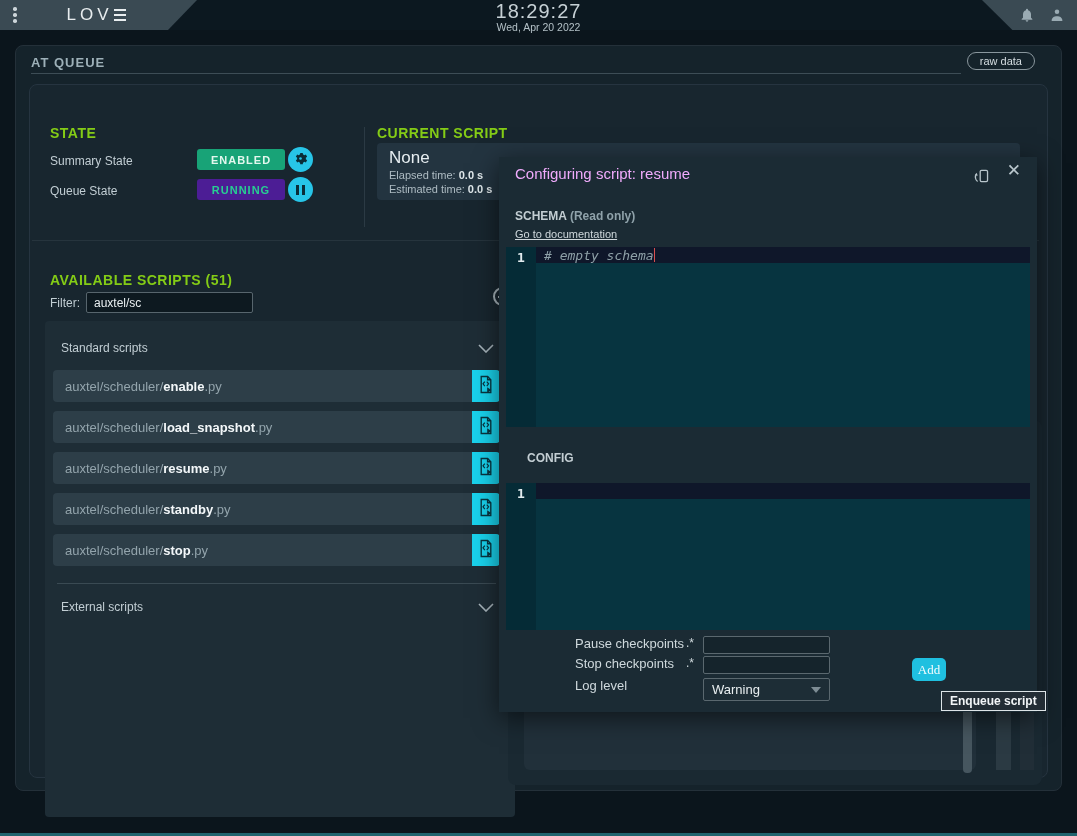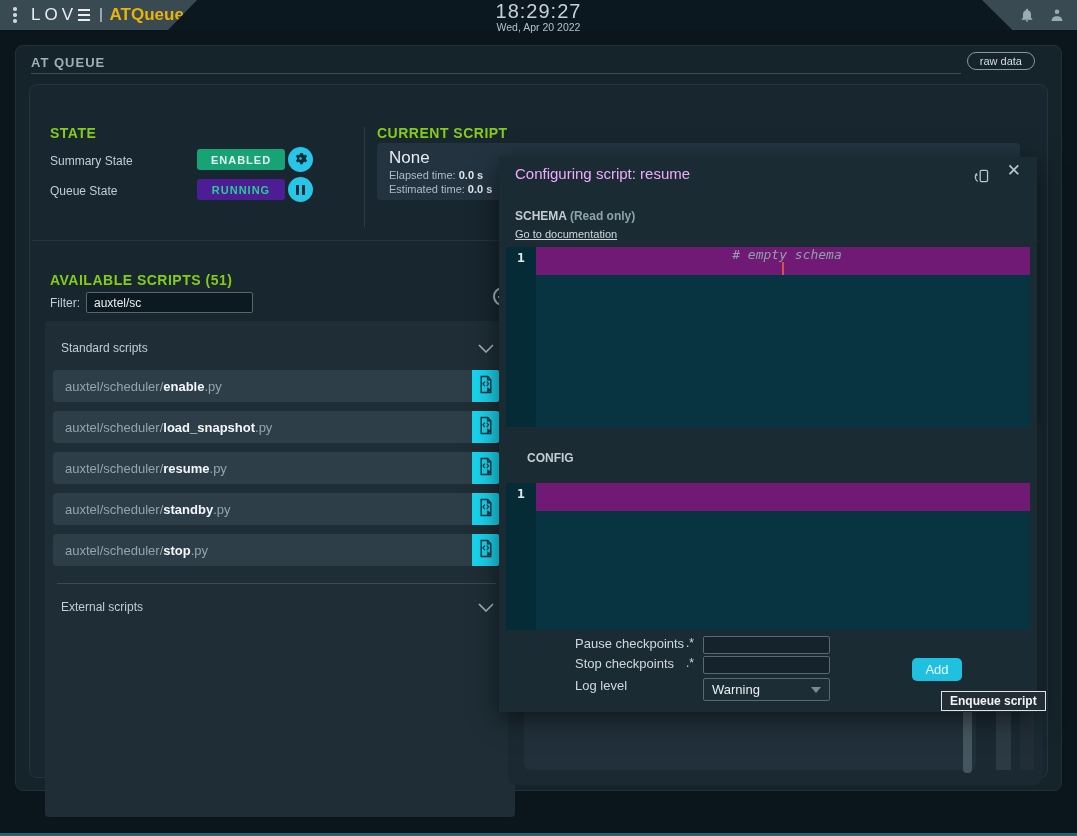--- a/index.html
+++ b/index.html
@@ -9,21 +9,21 @@
     font-family:"Liberation Sans", sans-serif;
     color:#cfd9dd;
     position:relative;
   }
 
   
   .topbar { position:absolute; top:0; left:0; width:100%; height:30px; background:#0c1820; }
   .topbar-left {
     position:absolute; left:0; top:0; width:200px; height:30px;
     background:#3a4a53; clip-path:polygon(0 0, 98.5% 0, 84% 100%, 0 100%);
-    display:flex; align-items:center;
+    display:flex; align-items:center;gap:36px;
   }
   .kebab { width:4px; margin-left:13px; display:flex; flex-direction:column; gap:2.5px; }
   .kebab i { width:3.5px; height:3.5px; border-radius:50%; background:#cdd6da; display:block; }
   .logo { margin-left:14px; display:flex; align-items:center; }
   .logo-text { font-size:17px; font-weight:400; letter-spacing:4px; color:#e8edef; }
   .logo-e { display:flex; flex-direction:column; gap:2.5px; margin-left:1px; }
   .logo-e i { width:12px; height:2.5px; background:#e8edef; display:block; }
   .logo-sep { width:1.5px; height:14px; background:#97a5ac; margin:0 8px 0 10px; }
   .page-name { font-size:17px; font-weight:bold; color:#eab308; }
   .topbar-right {
@@ -154,22 +154,22 @@
 
   .editor { position:absolute; left:7px; right:7px; background:#073440; display:flex; }
   .editor-schema { top:90px; height:180px; }
   .editor-config { top:326px; height:147px; }
   .gutter { width:30px; background:#052b36; flex:none; }
   .gutter .ln {
     height:21px; display:flex; align-items:center; justify-content:center;
     font-family:"DejaVu Sans Mono", monospace; font-size:13px; color:#e2ebee; font-weight:bold;
   }
   .code-area { flex:1; position:relative; }
-  .active-line { position:absolute; left:0; right:0; top:0; height:28px; background:#701a75;
-                 display:flex; align-items:center;flex-direction:column; }
+  .active-line { position:absolute; left:0; right:0; top:0; height:16px; background:#0f172a;
+                 display:flex; align-items:center; }
   .comment-text { font-family:"DejaVu Sans Mono", monospace; font-style:italic;
                   font-size:13px; color:#8ea0a7; padding-left:8px; }
   .caret { display:inline-block; width:1.5px; height:14px; background:#d84f4f; vertical-align:middle; }
 
   .config-label { position:absolute; left:16px; top:294px; font-size:12px; font-weight:bold; color:#c3ced3;margin-left:12px; }
 
   .form-row { position:absolute; left:0; width:100%; height:20px; }
   .form-row .flabel { position:absolute; left:76px; font-size:13px; color:#cfd9dd; }
   .form-row .fhint  { position:absolute; left:187px; font-size:12px; color:#cfd9dd; }
   .form-input {
@@ -182,23 +182,23 @@
   .row-log { top:521px; height:23px; }
   .log-select {
     position:absolute; left:204px; top:0; width:127px; height:23px;
     background:#1d2d36; border:1px solid #5a686f; border-radius:2px;
     display:flex; align-items:center; cursor:pointer;
   }
   .log-select .sel-val { font-size:13px; color:#e9eff1; padding-left:8px; flex:1; }
   .sel-arrow { width:0; height:0; border-left:5px solid transparent; border-right:5px solid transparent;
                border-top:6px solid #7d8c94; margin-right:8px; }
   .add-btn {
-    position:absolute; left:413px; top:501px; width:50px; height:23px;
+    position:absolute; left:413px; top:501px; width:34px; height:23px;
     background:#1fc0e0; border:none; border-radius:5px; cursor:pointer;
-    font-size:13px; color:#f2fbfd; font-family:Liberation Sans, sans-serif;
+    font-size:13px; color:#f2fbfd; font-family:Liberation Serif, serif;
   }
   .tooltip {
     position:absolute; left:442px; top:534px; height:20px; padding:0 8px;
     background:#232d35; border:1px solid #dde4e7;
     font-size:12px; font-weight:bold; color:#f2f5f7;
     display:flex; align-items:center; white-space:nowrap;
   }
 
   .footer-accent { position:absolute; left:0; bottom:0; width:100%; height:3px; background:#20646e; }
 

